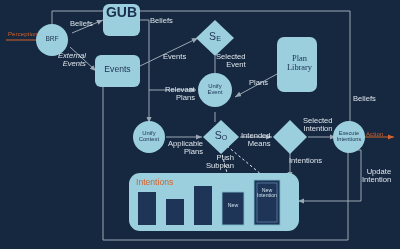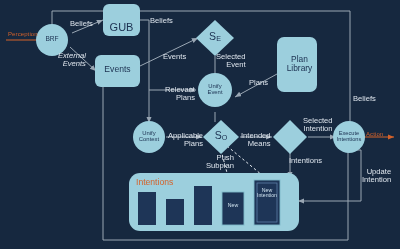--- a/index.html
+++ b/index.html
@@ -138,48 +138,48 @@
 
     <polygon points="290,120 307,137 290,154 273,137" fill="#9ccfdd"></polygon>
 
     <circle cx="349" cy="137" r="16" fill="#9ccfdd"></circle>
   </svg>
 
   <div class="io-label" style="left:8px;top:31px;">Perception</div>
   <div class="io-label" style="left:366px;top:131px;">Action</div>
 
   <div class="node-label" style="left:32px;top:36px;width:40px;font-size:6.6px;">BRF</div>
-  <div class="node-label" style="left:103px;top:22px;width:37px;font-size:11px;">GUB</div>
+  <div class="node-label" style="left:103px;top:5px;width:37px;font-size:14px;font-weight:bold;">GUB</div>
   <div class="node-label" style="left:95px;top:65px;width:45px;font-size:8.6px;">Events</div>
 
   <div class="node-label" style="left:195px;top:31px;width:40px;font-size:10.5px;text-align:center;"><span>S</span><span class="sub">E</span></div>
 
   <div class="node-label" style="left:198px;top:83px;width:34px;font-size:5.9px;">Unify
 Event</div>
-  <div class="node-label" style="left:277px;top:55px;width:45px;font-size:8.4px;">Plan
+  <div class="node-label" style="left:277px;top:55px;width:45px;font-size:8.4px;font-family:Liberation Serif, serif;">Plan
 Library</div>
   <div class="node-label" style="left:132px;top:130px;width:34px;font-size:5.9px;">Unify
 Context</div>
 
   <div class="node-label" style="left:201px;top:130px;width:40px;font-size:10.5px;"><span>S</span><span class="sub">O</span></div>
 
   <div class="node-label" style="left:332px;top:130px;width:34px;font-size:5.7px;">Execute
 Intentions</div>
 
   <div class="edge-label" style="left:70px;top:20px;">Beliefs</div>
   <div class="edge-label" style="left:150px;top:17px;">Beliefs</div>
   <div class="edge-label" style="left:58px;top:52px;font-style:italic;">External
 Events</div>
   <div class="edge-label" style="left:163px;top:53px;">Events</div>
   <div class="edge-label" style="left:216px;top:53px;">Selected
 Event</div>
   <div class="edge-label" style="left:249px;top:79px;">Plans</div>
   <div class="edge-label" style="left:165px;top:86px;">Relevant
 Plans</div>
-  <div class="edge-label" style="left:168px;top:132px;">Applicable
+  <div class="edge-label" style="left:168px;top:140px;">Applicable
 Plans</div>
   <div class="edge-label" style="left:241px;top:132px;">Intended
 Means</div>
   <div class="edge-label" style="left:206px;top:154px;">Push
 Subplan</div>
   <div class="edge-label" style="left:289px;top:157px;">Intentions</div>
   <div class="edge-label" style="left:303px;top:117px;">Selected
 Intention</div>
   <div class="edge-label" style="left:353px;top:95px;">Beliefs</div>
   <div class="edge-label" style="left:362px;top:168px;">Update

